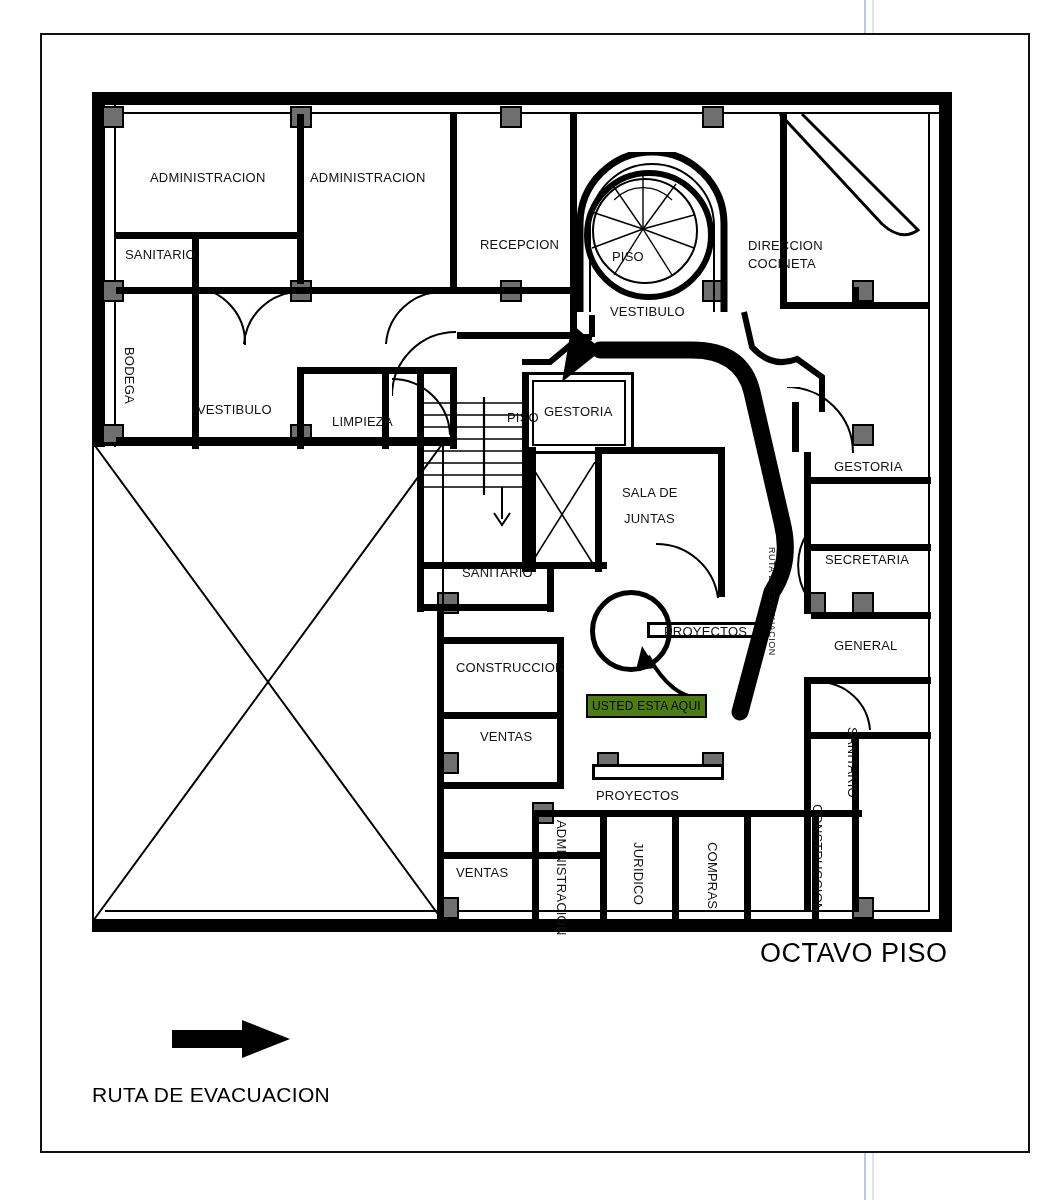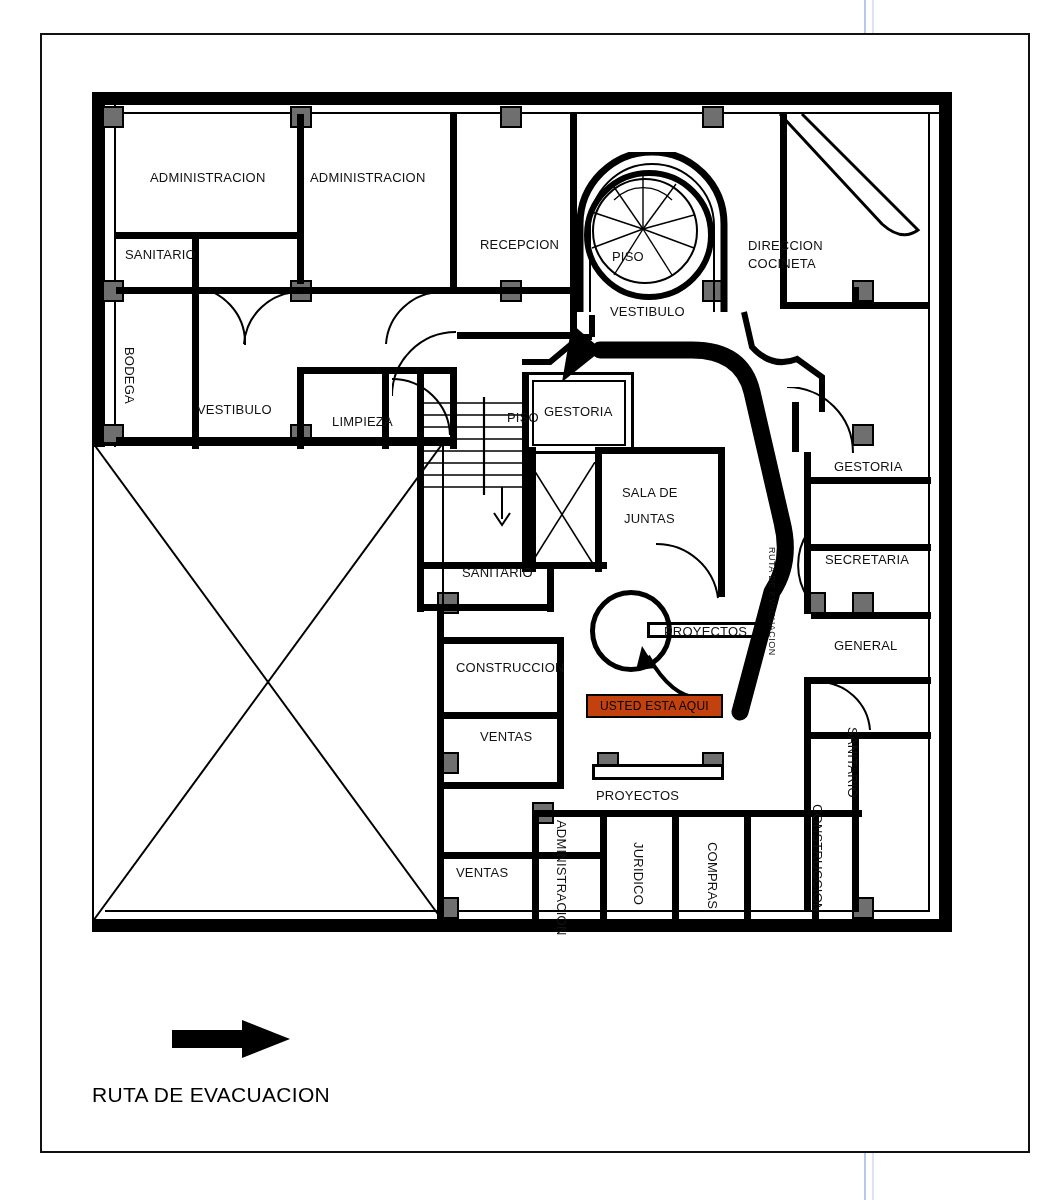--- a/index.html
+++ b/index.html
@@ -23,21 +23,21 @@
 
   .label{position:absolute;font-size:13px;letter-spacing:.2px;white-space:nowrap;color:#111;font-family:"Liberation Sans",sans-serif;}
   .label.vert{transform-origin:left top;}
 
   
   #route{position:absolute;left:0;top:0;width:860px;height:840px;pointer-events:none;}
 
   .bigtitle{position:absolute;font-size:27px;letter-spacing:.5px;}
   .legend-text{position:absolute;font-size:21px;letter-spacing:.3px;}
 
-  .youarehere{position:absolute;border:2px solid #000;background:#c2410c;padding:3px 12px;font-size:12px;letter-spacing:.2px;}
+  .youarehere{position:absolute;border:2px solid #000;background:#4d7c0f;padding:3px 4px;font-size:12px;letter-spacing:.2px;}
 
   .xbox{position:absolute;}
 </style>
 </head>
 <body>
 
 <div id="sheet">
 
   <div class="scanline" style="left:864px;"></div>
   <div class="scanline" style="left:872px;opacity:.5;"></div>
@@ -281,20 +281,21 @@
     <div class="label vert" style="left:554px;top:750px;transform:rotate(90deg);transform-origin:left top;">JURIDICO</div>
     <div class="label vert" style="left:628px;top:750px;transform:rotate(90deg);transform-origin:left top;">COMPRAS</div>
     <div class="label vert" style="left:733px;top:712px;transform:rotate(90deg);transform-origin:left top;">CONSTRUCCION</div>
 
     <div class="label" style="left:685px;top:455px;font-size:9px;letter-spacing:.5px;transform:rotate(90deg);transform-origin:left top;">RUTA DE EVACUACION</div>
 
     <div class="youarehere" style="left:494px;top:602px;">USTED ESTA AQUI</div>
 
   </div>
 
+  <div class="bigtitle" style="left:760px;top:938px;">OCTAVO PISO</div>
 
   <svg style="position:absolute;left:172px;top:1018px;" width="125" height="46">
     <rect x="0" y="12" width="76" height="18" fill="#000"></rect>
     <path d="M70 2 L118 21 L70 40 Z" fill="#000"></path>
   </svg>
   <div class="legend-text" style="left:92px;top:1083px;">RUTA DE EVACUACION</div>
 
 </div>
 
 </body></html>

